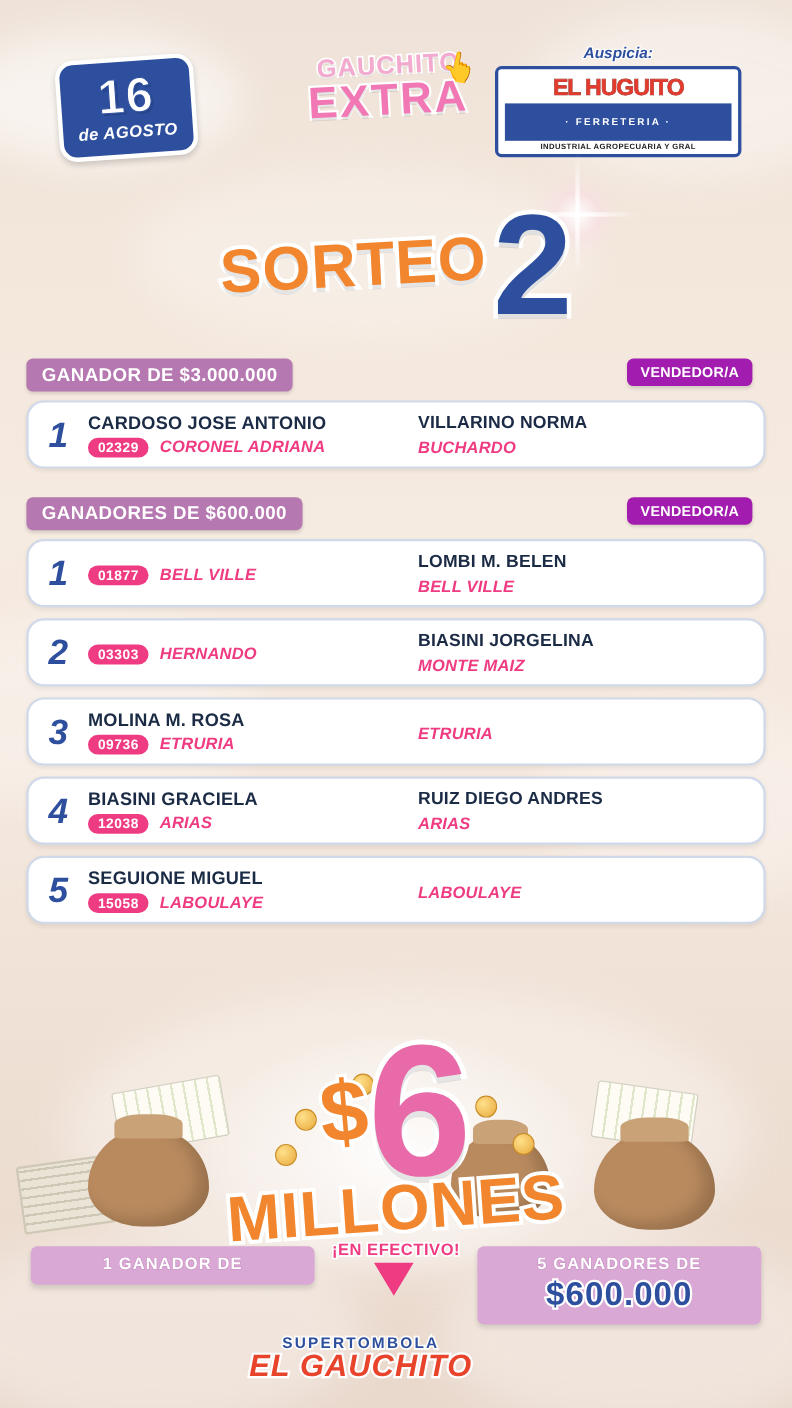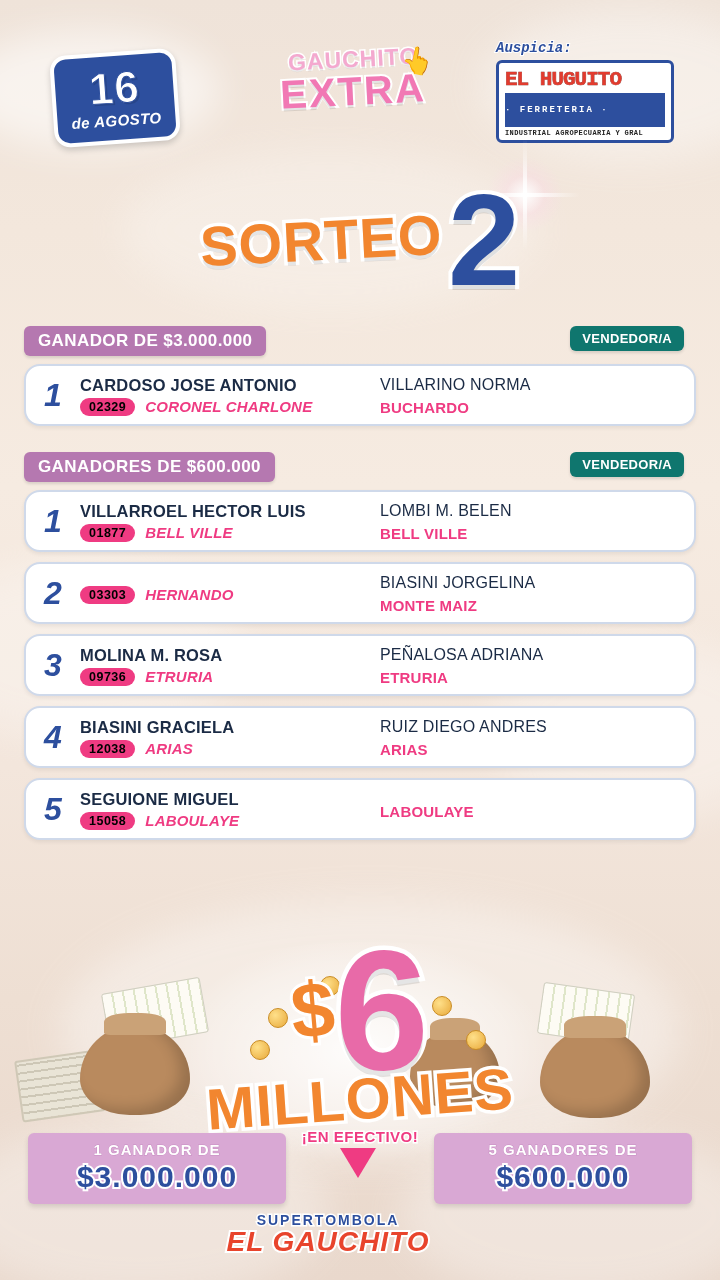--- a/index.html
+++ b/index.html
@@ -67,21 +67,21 @@
     -webkit-text-stroke: 4px #ffffff; paint-order: stroke fill;
     letter-spacing: 2px; transform: rotate(-3deg); margin-top: -4px;
     text-shadow: 0 3px 0 rgba(0,0,0,.10);
   }
   .finger {
     position: absolute; right: 14px; top: 0px; font-size: 26px;
     transform: rotate(12deg);
   }
 
   .sponsor {
-    position: absolute; right: 46px; top: 40px; width: 178px;  font-family: Liberation Mono, monospace;
+    position: absolute; right: 46px; top: 40px; width: 224px; text-align: center;
   }
   .sponsor-label {
     font-size: 14px; font-weight: bold; color: #2d4f9e; font-style: italic;
     -webkit-text-stroke: 2px #fff; paint-order: stroke fill; margin-bottom: 4px;
   }
   .sponsor-box {
     background: #fff; border: 3px solid #2d4f9e; border-radius: 6px;
     padding: 5px 6px 3px;
   }
   .sp-name {
@@ -131,21 +131,21 @@
   }
   .sec-head-row { position: relative; height: 28px; }
   .sec-title {
     display: inline-block; background: #b578b0; color: #fff;
     font-size: 17px; font-weight: bold; letter-spacing: .4px;
     padding: 5px 14px; border-radius: 6px;
     box-shadow: 0 2px 3px rgba(0,0,0,.12);
   }
   .vend-badge {
     position: absolute; right: 12px; top: 0;
-    background: #0f766e; color: #fff; font-size: 13px; font-weight: bold;
+    background: #a21caf; color: #fff; font-size: 13px; font-weight: bold;
     padding: 5px 12px; border-radius: 6px; letter-spacing: .3px;
     box-shadow: 0 2px 3px rgba(0,0,0,.12);
   }
 
   
   .row {
     position: relative;
     background: #ffffff;
     border: 2px solid #cfd9ea;
     border-radius: 16px;
@@ -160,33 +160,33 @@
     font-style: italic;
   }
   .col-win { flex: 0 0 300px; }
   .col-sell { flex: 1 1 auto; }
   .name {
     font-size: 16.5px; font-weight: bold; color: #1b2b45; letter-spacing: .2px;
     line-height: 20px;
   }
   .sub-line { display: flex; align-items: center; margin-top: 3px; }
   .ticket {
-    background: #ef3b82; color: #000000; font-size: 12.5px; font-weight: bold;
+    background: #ef3b82; color: #ffffff; font-size: 12.5px; font-weight: bold;
     border-radius: 10px; padding: 2px 9px; margin-right: 10px;
     letter-spacing: .5px;
   }
   .town {
     font-size: 15px; font-style: italic; font-weight: bold; color: #ef3b82;
     letter-spacing: .2px;
   }
   .sell-name {
-    font-size: 16px; color: #1b2b45; letter-spacing: .2px; line-height: 20px;
+    font-size: 16px; color: #1b2b45; letter-spacing: .2px; line-height: 20px; font-weight: bold;
   }
   .sell-town {
-    font-size: 15px; font-weight: bold; color: #ef3b82;
+    font-size: 15px; font-style: italic; font-weight: bold; color: #ef3b82;
     margin-top: 4px; letter-spacing: .2px;
   }
 
   
   .bottom { position: absolute; left: 0; top: 880px; width: 720px; height: 400px; }
   .sunburst {
     position: absolute; left: 110px; top: 20px; width: 500px; height: 300px;
     background: radial-gradient(closest-side, rgba(255,255,255,.9), rgba(255,255,255,.25) 60%, transparent 75%);
   }
   .money-big {
@@ -315,40 +315,39 @@
     <div class="sec-head-row">
       <span class="sec-title">GANADOR DE $3.000.000</span>
       <span class="vend-badge">VENDEDOR/A</span>
     </div>
     <div class="row">
       <div class="rank">1</div>
       <div class="col-win">
         <div class="name">CARDOSO JOSE ANTONIO</div>
         <div class="sub-line">
           <span class="ticket">02329</span>
-          <span class="town">CORONEL CHARLONE</span>
+          <span class="town">CORONEL ADRIANA</span>
         </div>
       </div>
       <div class="col-sell">
         <div class="sell-name">VILLARINO NORMA</div>
         <div class="sell-town">BUCHARDO</div>
       </div>
     </div>
   </div>
 
   <div class="sec" style="top:452px;">
     <div class="sec-head-row">
       <span class="sec-title">GANADORES DE $600.000</span>
       <span class="vend-badge">VENDEDOR/A</span>
     </div>
 
     <div class="row">
       <div class="rank">1</div>
       <div class="col-win">
-        <div class="name">VILLARROEL HECTOR LUIS</div>
         <div class="sub-line">
           <span class="ticket">01877</span>
           <span class="town">BELL VILLE</span>
         </div>
       </div>
       <div class="col-sell">
         <div class="sell-name">LOMBI M. BELEN</div>
         <div class="sell-town">BELL VILLE</div>
       </div>
     </div>
@@ -370,21 +369,20 @@
     <div class="row">
       <div class="rank">3</div>
       <div class="col-win">
         <div class="name">MOLINA M. ROSA</div>
         <div class="sub-line">
           <span class="ticket">09736</span>
           <span class="town">ETRURIA</span>
         </div>
       </div>
       <div class="col-sell">
-        <div class="sell-name">PEÑALOSA ADRIANA</div>
         <div class="sell-town">ETRURIA</div>
       </div>
     </div>
 
     <div class="row">
       <div class="rank">4</div>
       <div class="col-win">
         <div class="name">BIASINI GRACIELA</div>
         <div class="sub-line">
           <span class="ticket">12038</span>
@@ -429,21 +427,20 @@
 
     <div class="money-big">
       <span class="m-dollar">$</span><span class="m-six">6</span>
     </div>
     <div class="m-millones">MILLONES</div>
     <div class="m-efectivo">¡EN EFECTIVO!</div>
     <div class="arrow-down"></div>
 
     <div class="prize-box pb-left">
       <div class="pb-label">1 GANADOR DE</div>
-      <div class="pb-amount">$3.000.000</div>
     </div>
     <div class="prize-box pb-right">
       <div class="pb-label">5 GANADORES DE</div>
       <div class="pb-amount">$600.000</div>
     </div>
 
     <div class="footer-logo">
       <div class="fl1">SUPERTOMBOLA</div>
       <div class="fl2">EL GAUCHITO</div>
     </div>

